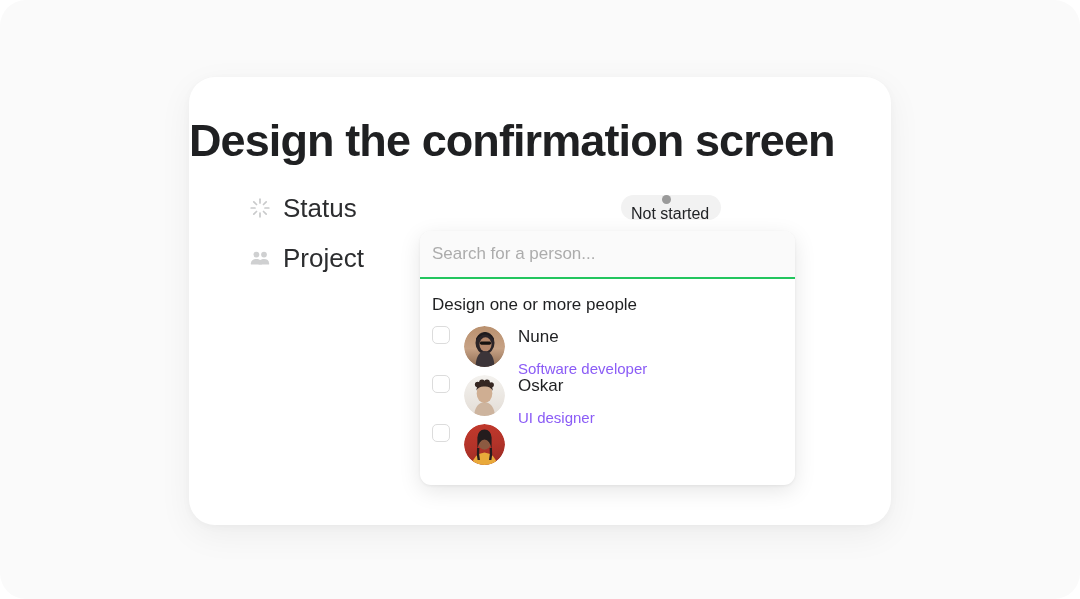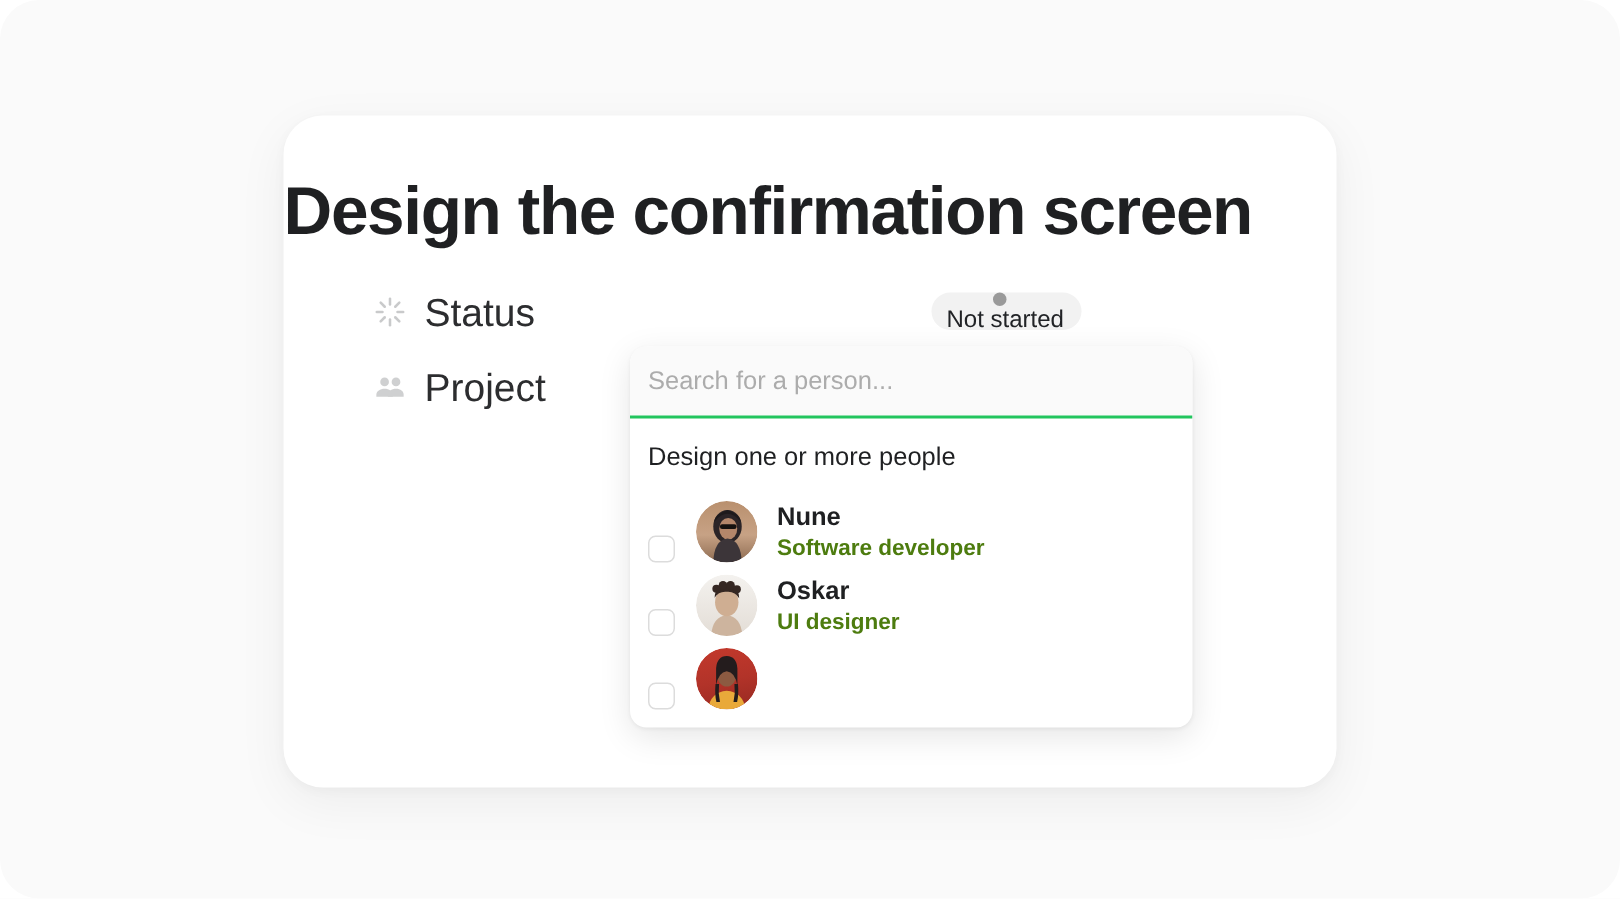--- a/index.html
+++ b/index.html
@@ -140,25 +140,24 @@
 
   .list-header {
     font-size: 17px;
     line-height: 22px;
     color: #1f2022;
     padding: 15px 12px 10px 12px;
   }
 
   .person-row {
     display: flex;
-    align-items: flex-end;
+    align-items: flex-start;
     height: 49px;
     padding: 0 12px;
     box-sizing: border-box;
-    font-weight: bold;
   }
   .checkbox {
     width: 18px;
     height: 18px;
     border: 1.6px solid #dcdcdc;
     border-radius: 5px;
     background: #ffffff;
     flex: none;
     margin-right: 14px;
     box-sizing: border-box;
@@ -180,23 +179,23 @@
   }
   .person-name {
     font-size: 17px;
     line-height: 21px;
     color: #1f2022;
     white-space: nowrap;
   }
   .person-role {
     font-size: 15px;
     line-height: 19px;
-    color: #4d7c0f;
-    white-space: nowrap;
-    margin-top: 1px;
+    color: #8b5cf6;
+    white-space: nowrap;
+    margin-top: 12px;
   }
   .list-bottom-pad { height: 12px; }
 </style>
 </head>
 <body>
 
 <div class="page">
 
   <div class="card">
 

